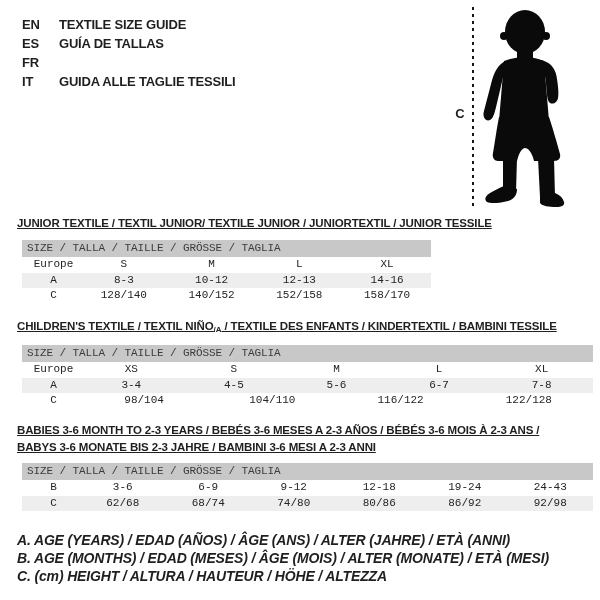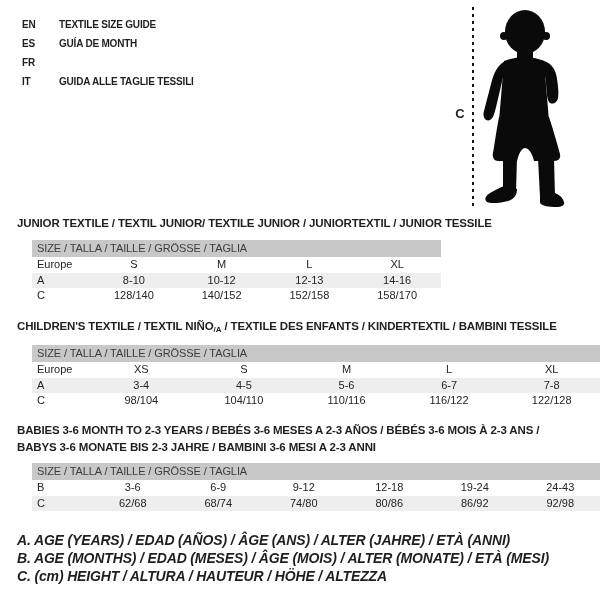--- a/index.html
+++ b/index.html
@@ -5,61 +5,61 @@
 <style>
   html,body{margin:0;padding:0;background:#ffffff;}
   #canvas{
     position:relative;width:600px;height:600px;background:#fff;overflow:hidden;
     font-family:"Liberation Sans","DejaVu Sans",sans-serif;
     color:var(--text,#1f1f1f);
     -webkit-font-smoothing:antialiased;
   }
   
   .langs{position:absolute;left:22px;top:15px;}
-  .lang-row{display:flex;line-height:19px;font-size:10px;font-weight:700;letter-spacing:-0.2px;white-space:nowrap;}
+  .lang-row{display:flex;line-height:19px;font-size:13px;font-weight:700;letter-spacing:-0.2px;white-space:nowrap;}
   .lang-code{width:37px;flex:none;}
   
   .figure-line{
     position:absolute;left:472px;top:7px;width:2px;height:201px;
     background-image:repeating-linear-gradient(to bottom,#161616 0 3px,transparent 3px 7px);
   }
   .figure-c{position:absolute;left:452px;top:106px;width:16px;text-align:center;font-size:13px;font-weight:700;}
   .baby-svg{position:absolute;left:477px;top:5px;}
   .baby-svg path,.baby-svg ellipse,.baby-svg circle,.baby-svg rect{fill:var(--silhouette,#0a0a0a);}
   
-  .sec-title{position:absolute;left:17px;font-size:11.5px;font-weight:700;letter-spacing:-0.15px;line-height:17px;white-space:nowrap;}
+  .sec-title{position:absolute;left:17px;font-size:11.5px;font-weight:700;letter-spacing:-0.15px;line-height:17px;white-space:nowrap;text-decoration:underline;}
   .sec-title .sub{font-size:8px;vertical-align:-2px;letter-spacing:0;}
   
-  .size-table{position:absolute;left:32px;}
+  .size-table{position:absolute;left:22px;font-family:Liberation Mono, monospace;}
   .size-bar{
     height:17px;line-height:17px;box-sizing:border-box;padding-left:5px;
     background:var(--size-bar-bg,#c8c8c8);color:var(--size-bar-text,#3c3c3c);
     font-size:11px;letter-spacing:-0.1px;white-space:nowrap;overflow:hidden;
   }
   .t-row{display:flex;height:15.5px;line-height:15.5px;font-size:11px;box-sizing:border-box;color:#242424;}
   .t-row.shaded{background:var(--row-shade,#eeeeee);}
-  .t-label{width:58px;flex:none;padding-left:5px;box-sizing:border-box;text-align:left;}
+  .t-label{width:58px;flex:none;padding-left:5px;box-sizing:border-box;text-align:center;}
   .t-cell{flex:1 1 0;text-align:center;}
   
   .footnotes{position:absolute;left:17px;top:531px;}
   .footnote{font-size:14px;font-weight:700;line-height:18px;letter-spacing:-0.15px;white-space:nowrap;font-style:italic;}
 </style>
 </head>
 <body>
 
 <div id="canvas" style="--text: #1f1f1f; --size-bar-bg: #c8c8c8; --size-bar-text: #3c3c3c; --row-shade: #eeeeee; --silhouette: #0a0a0a;">
 
   <div class="langs">
       <div class="lang-row">
         <span class="lang-code">EN</span>
         <span class="lang-label">TEXTILE SIZE GUIDE</span>
       </div>
       <div class="lang-row">
         <span class="lang-code">ES</span>
-        <span class="lang-label">GUÍA DE MONTH</span>
+        <span class="lang-label">GUÍA DE TALLAS</span>
       </div>
       <div class="lang-row">
         <span class="lang-code">FR</span>
       </div>
       <div class="lang-row">
         <span class="lang-code">IT</span>
         <span class="lang-label">GUIDA ALLE TAGLIE TESSILI</span>
       </div>
     </div>
 
@@ -89,21 +89,21 @@
         <div class="size-bar">SIZE / TALLA / TAILLE / GRÖSSE / TAGLIA</div>
         <div class="t-row">
           <span class="t-label">Europe</span>
           <span class="t-cell">S</span>
           <span class="t-cell">M</span>
           <span class="t-cell">L</span>
           <span class="t-cell">XL</span>
         </div>
         <div class="t-row shaded">
           <span class="t-label">A</span>
-          <span class="t-cell">8-10</span>
+          <span class="t-cell">8-3</span>
           <span class="t-cell">10-12</span>
           <span class="t-cell">12-13</span>
           <span class="t-cell">14-16</span>
         </div>
         <div class="t-row">
           <span class="t-label">C</span>
           <span class="t-cell">128/140</span>
           <span class="t-cell">140/152</span>
           <span class="t-cell">152/158</span>
           <span class="t-cell">158/170</span>
@@ -127,21 +127,20 @@
           <span class="t-cell">3-4</span>
           <span class="t-cell">4-5</span>
           <span class="t-cell">5-6</span>
           <span class="t-cell">6-7</span>
           <span class="t-cell">7-8</span>
         </div>
         <div class="t-row">
           <span class="t-label">C</span>
           <span class="t-cell">98/104</span>
           <span class="t-cell">104/110</span>
-          <span class="t-cell">110/116</span>
           <span class="t-cell">116/122</span>
           <span class="t-cell">122/128</span>
         </div>
       </div>
       <div class="sec-title" style="top: 422px;">
         <div class="title-line"><span>BABIES 3-6 MONTH TO 2-3 YEARS / BEBÉS 3-6 MESES A 2-3 AÑOS / BÉBÉS 3-6 MOIS À 2-3 ANS /</span></div>
         <div class="title-line"><span>BABYS 3-6 MONATE BIS 2-3 JAHRE / BAMBINI 3-6 MESI A 2-3 ANNI</span></div>
       </div>
       <div class="size-table" style="top: 463px; width: 571px;">
         <div class="size-bar">SIZE / TALLA / TAILLE / GRÖSSE / TAGLIA</div>

